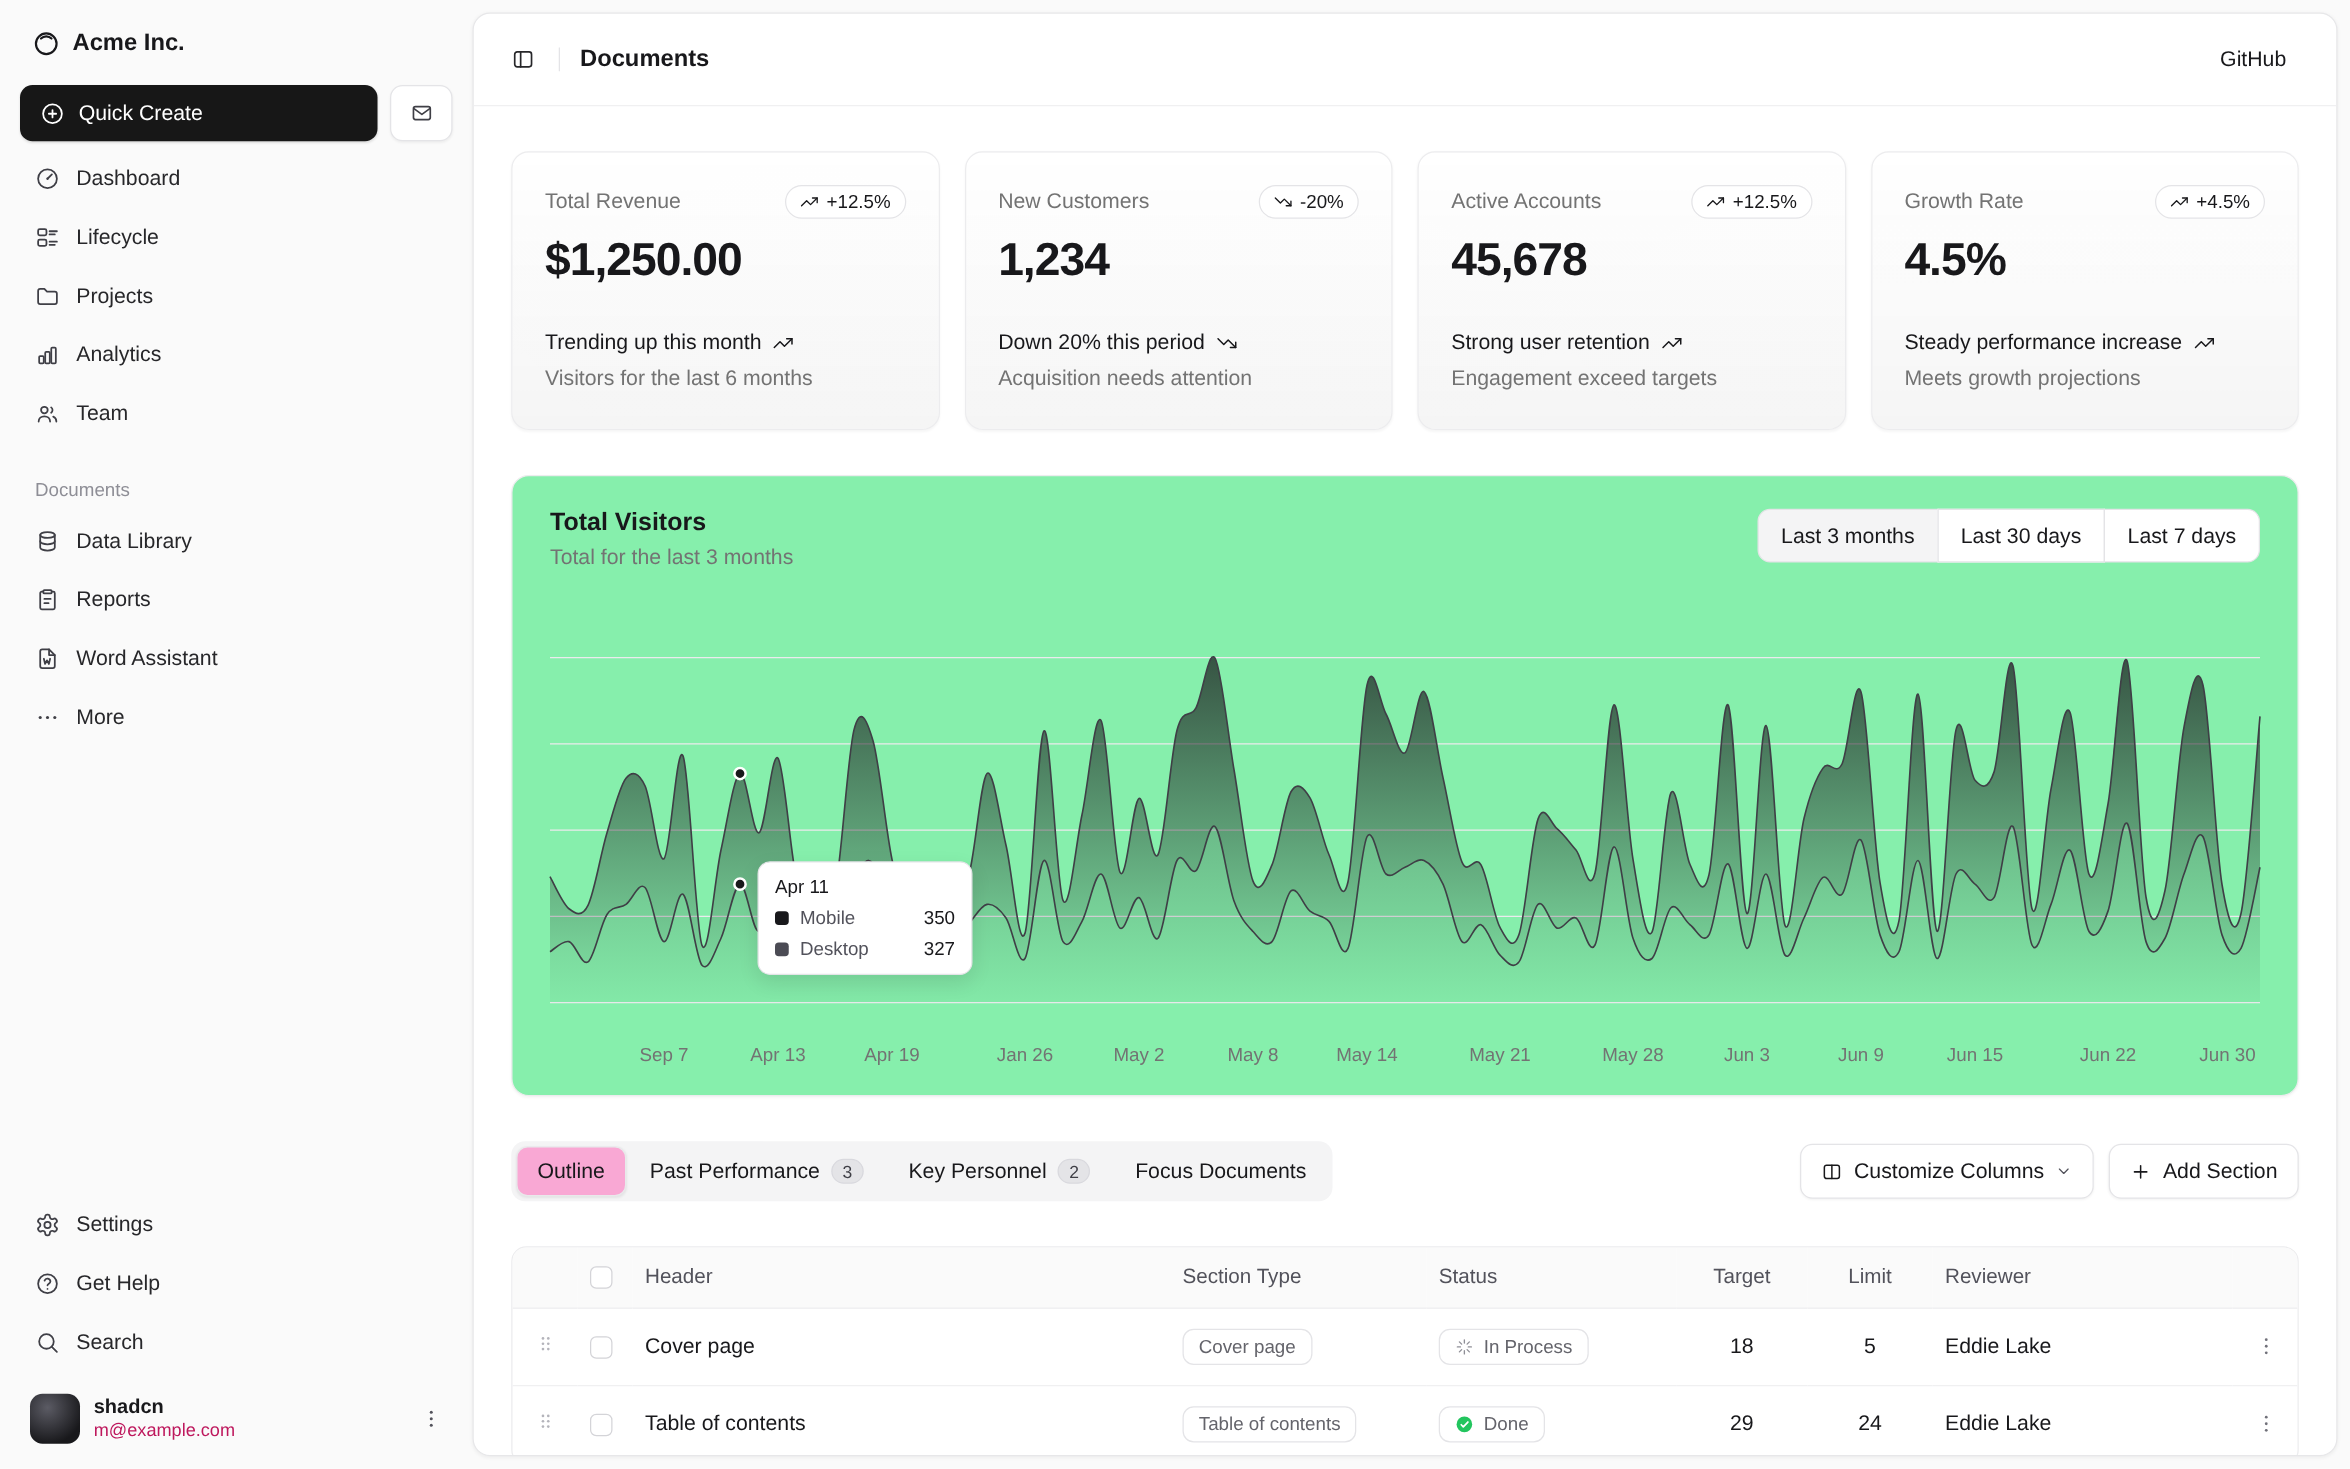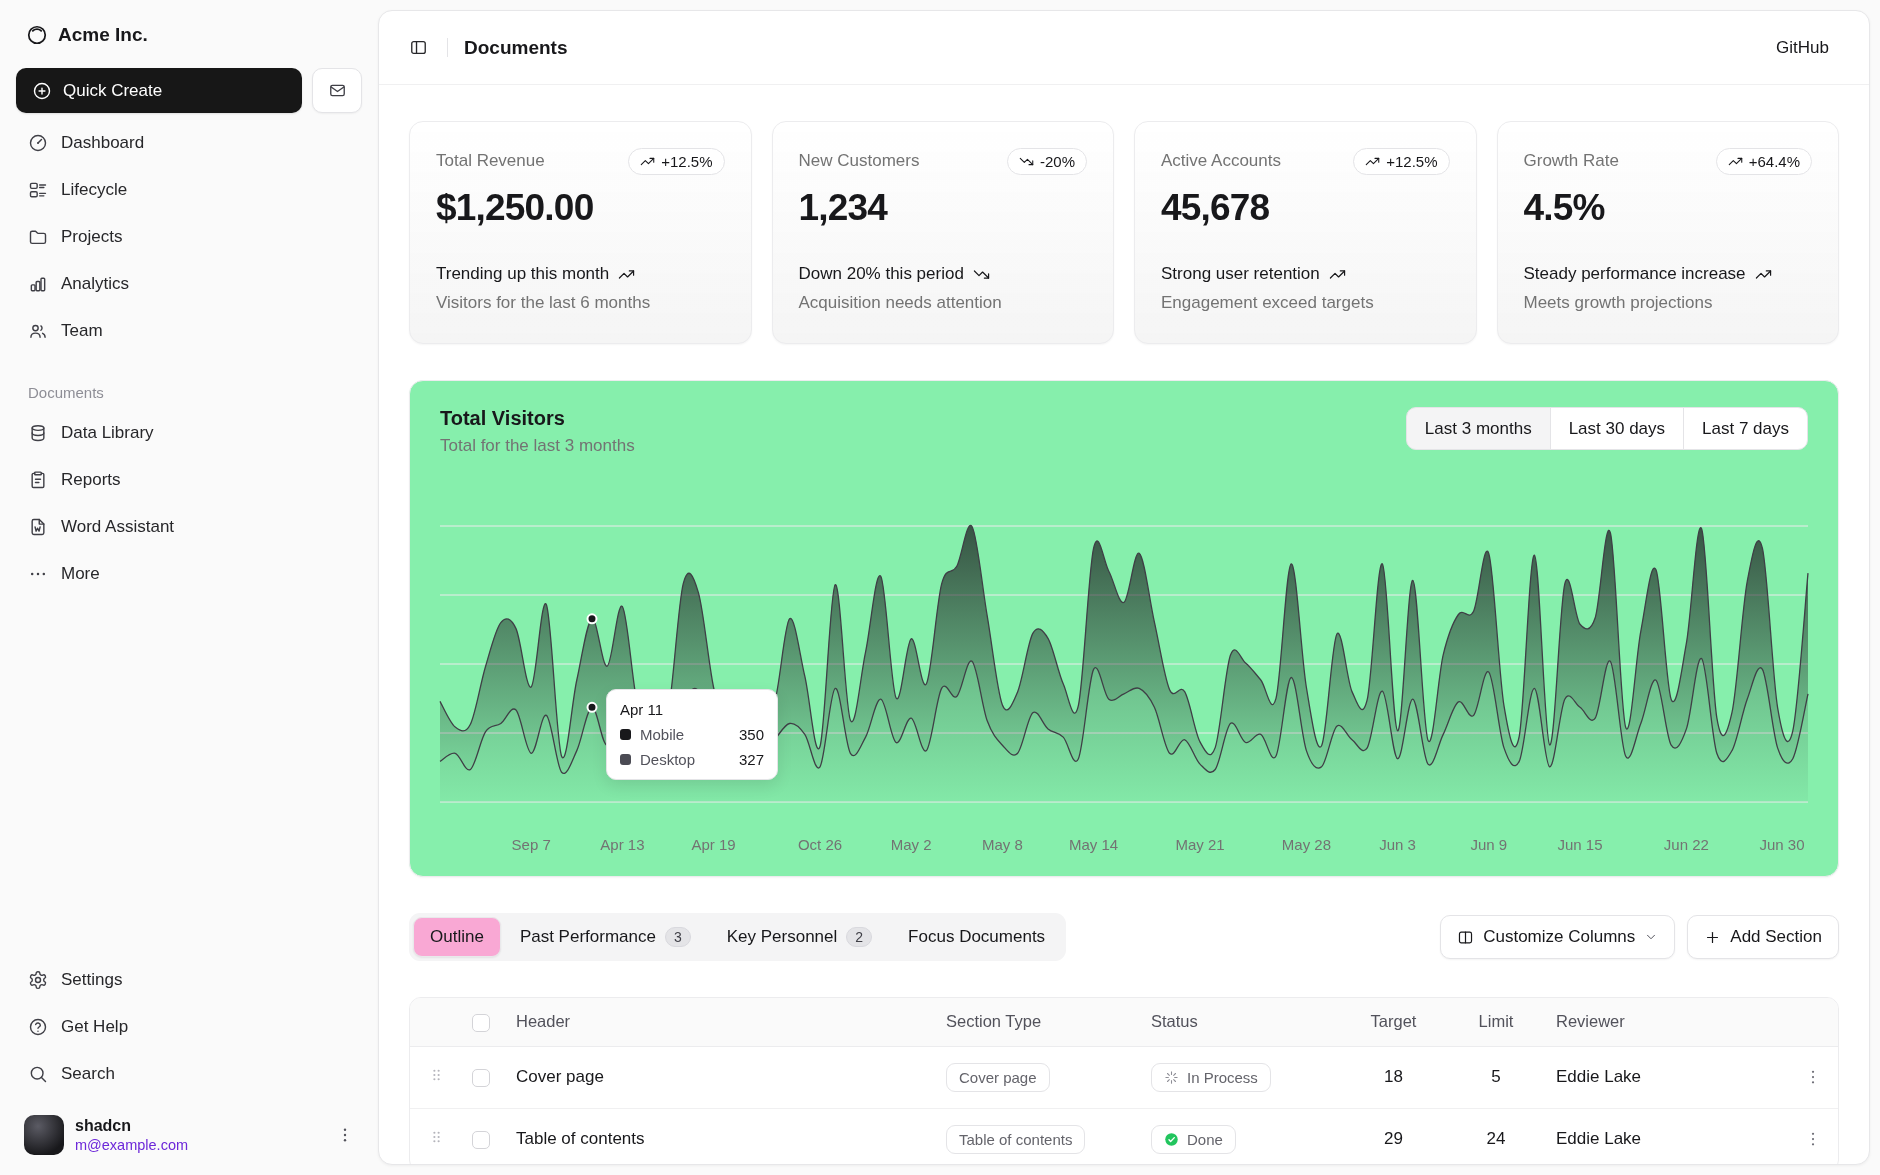--- a/index.html
+++ b/index.html
@@ -27,21 +27,21 @@
   .nav { display:flex; flex-direction:column; margin-top:6px; }
   .nav-item { display:flex; align-items:center; gap:13px; height:47px; padding:0 12px; border-radius:10px; }
   .nav-item .ic { width:20px; height:20px; color:#3f3f46; }
   .nav-label { font-size:17px; color:#27272a; }
   .nav-section-label { margin-top:30px; padding:0 12px 8px; font-size:15px; color:#8e8e96; }
   .sb-spacer { flex:1; }
   .user-row { display:flex; align-items:center; gap:11px; padding:8px 8px; border-radius:12px; margin-top:10px; }
   .avatar { width:40px; height:40px; border-radius:10px; background:radial-gradient(circle at 35% 28%, #5b5b64, #18181b 75%); flex:none; }
   .user-meta { display:flex; flex-direction:column; gap:2px; min-width:0; }
   .user-name { font-size:16px; font-weight:600; }
-  .user-email { font-size:14.5px; color:#6d28d9; }
+  .user-email { font-size:14.5px; color:#be185d; }
   .user-dots { margin-left:auto; width:18px; height:18px; color:#52525b; }
 
   
   .inset { position:absolute; left:378px; top:10px; right:10px; bottom:10px; background:#fff; border:1px solid #e7e7e9; border-radius:14px; box-shadow:0 1px 3px rgba(0,0,0,.05); overflow:hidden; }
   .site-header { height:74px; display:flex; align-items:center; padding:0 28px 0 20px; border-bottom:1px solid #f0f0f1; }
   .icon-btn { width:38px; height:38px; display:flex; align-items:center; justify-content:center; border-radius:9px; color:#27272a; }
   .icon-btn .ic { width:19px; height:19px; }
   .vsep { width:1px; height:19px; background:#e4e4e7; margin:0 16px 0 10px; }
   .page-title { font-size:19px; font-weight:600; }
   .spacer { flex:1; }
@@ -396,21 +396,21 @@
       <div class="stat-card" data-interactable="false">
         <div class="stat-top">
           <span class="stat-label" data-interactable="false">Growth Rate</span>
           <span class="badge-trend" data-interactable="false">
             <span class="ic" data-interactable="false">
                 <svg viewBox="0 0 24 24">
                   <polyline points="2 17 8.5 10.5 13.5 15.5 22 7"></polyline>
                   <polyline points="16 7 22 7 22 13"></polyline>
                 </svg>
               </span>
-            <span>+64.4%</span>
+            <span>+4.5%</span>
           </span>
         </div>
         <div class="stat-value" data-interactable="false">4.5%</div>
         <div class="stat-foot-title" data-interactable="false">
           <span>Steady performance increase</span>
           <span class="ic" data-interactable="false">
               <svg viewBox="0 0 24 24">
                 <polyline points="2 17 8.5 10.5 13.5 15.5 22 7"></polyline>
                 <polyline points="16 7 22 7 22 13"></polyline>
               </svg>
@@ -467,21 +467,21 @@
             <span class="sw sw-desktop" data-interactable="false" style="background: rgb(75, 75, 84);"></span>
             <span>Desktop</span>
             <span class="tt-val">327</span>
           </div>
         </div>
       </div>
       <div class="chart-xlabels" id="chart-xlabels" data-interactable="false">
           <span class="xlab" data-interactable="false" style="left:91.2px">Sep 7</span>
           <span class="xlab" data-interactable="false" style="left:182.4px">Apr 13</span>
           <span class="xlab" data-interactable="false" style="left:273.6px">Apr 19</span>
-          <span class="xlab" data-interactable="false" style="left:380.0px">Oct 26</span>
+          <span class="xlab" data-interactable="false" style="left:380.0px">Jan 26</span>
           <span class="xlab" data-interactable="false" style="left:471.2px">May 2</span>
           <span class="xlab" data-interactable="false" style="left:562.4px">May 8</span>
           <span class="xlab" data-interactable="false" style="left:653.6px">May 14</span>
           <span class="xlab" data-interactable="false" style="left:760.0px">May 21</span>
           <span class="xlab" data-interactable="false" style="left:866.4px">May 28</span>
           <span class="xlab" data-interactable="false" style="left:957.6px">Jun 3</span>
           <span class="xlab" data-interactable="false" style="left:1048.8px">Jun 9</span>
           <span class="xlab" data-interactable="false" style="left:1140.0px">Jun 15</span>
           <span class="xlab" data-interactable="false" style="left:1246.4px">Jun 22</span>
           <span class="xlab" data-interactable="false" style="left:1342.0px">Jun 30</span>

